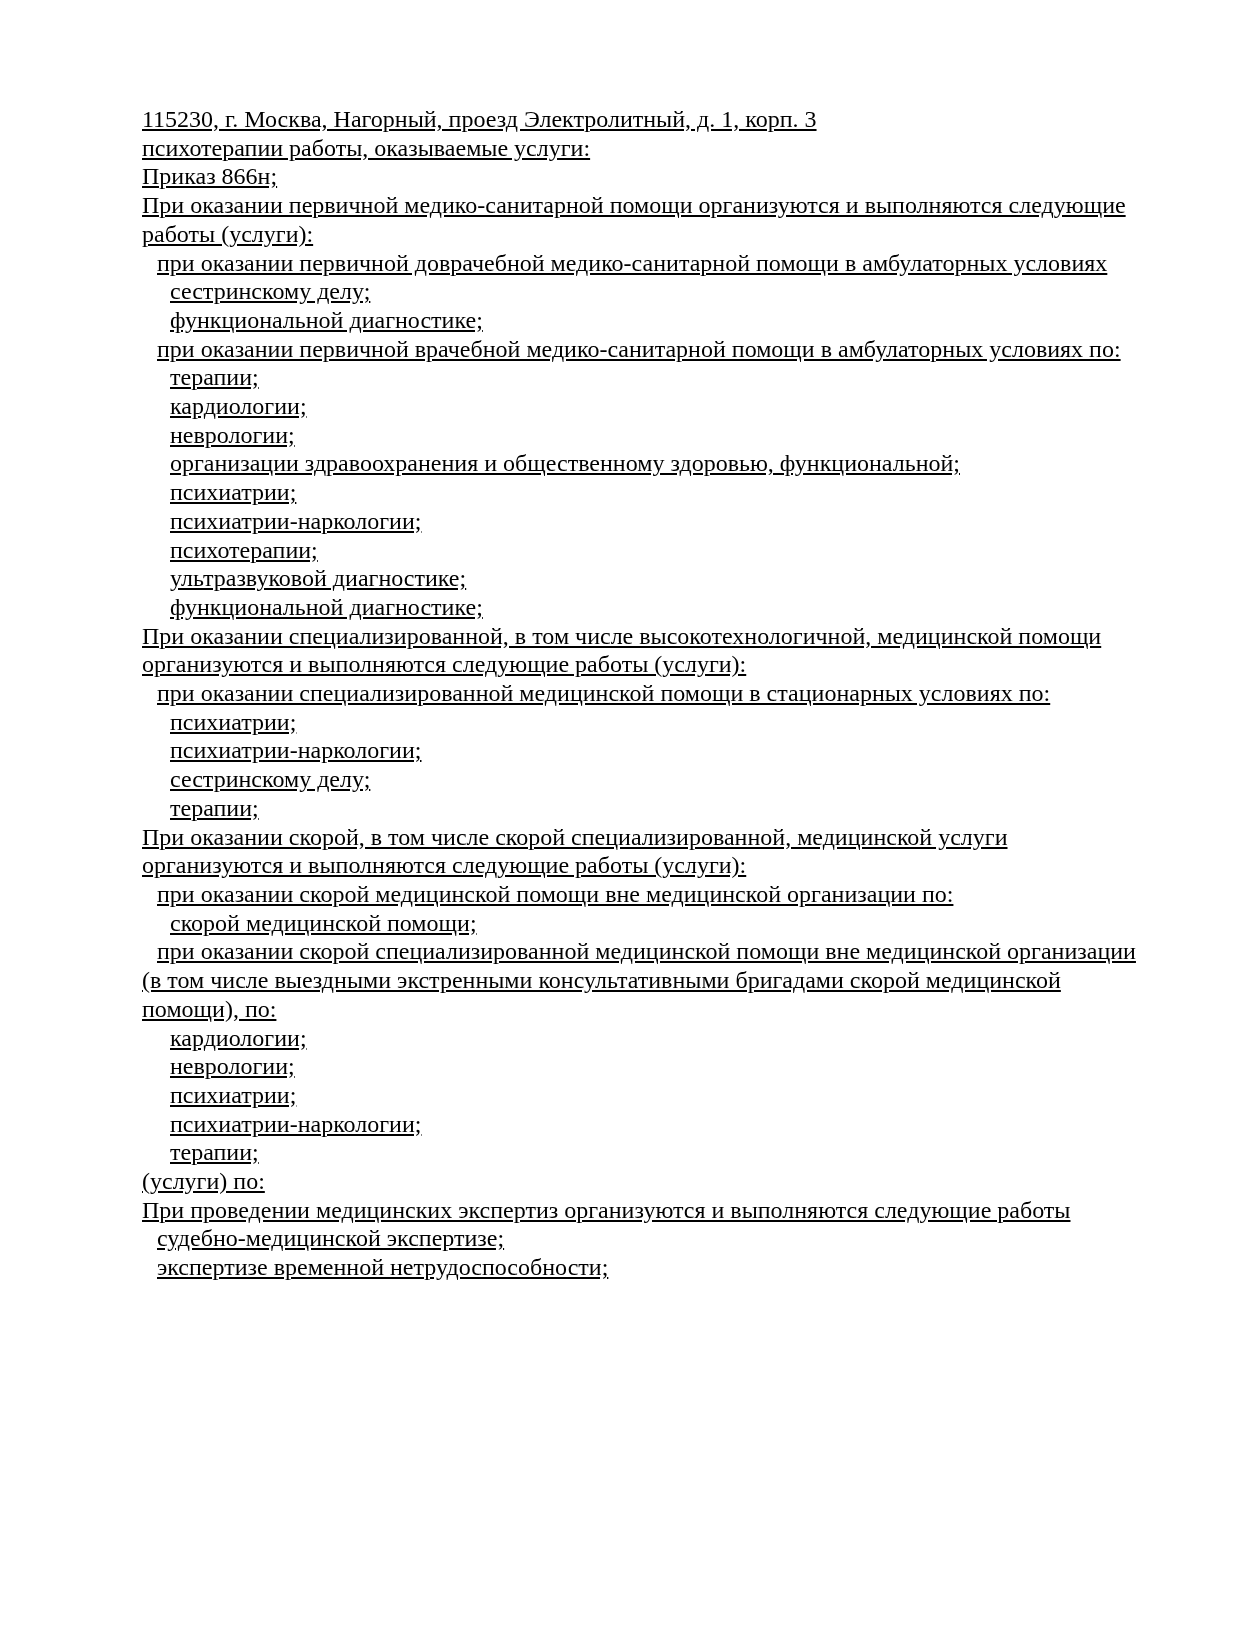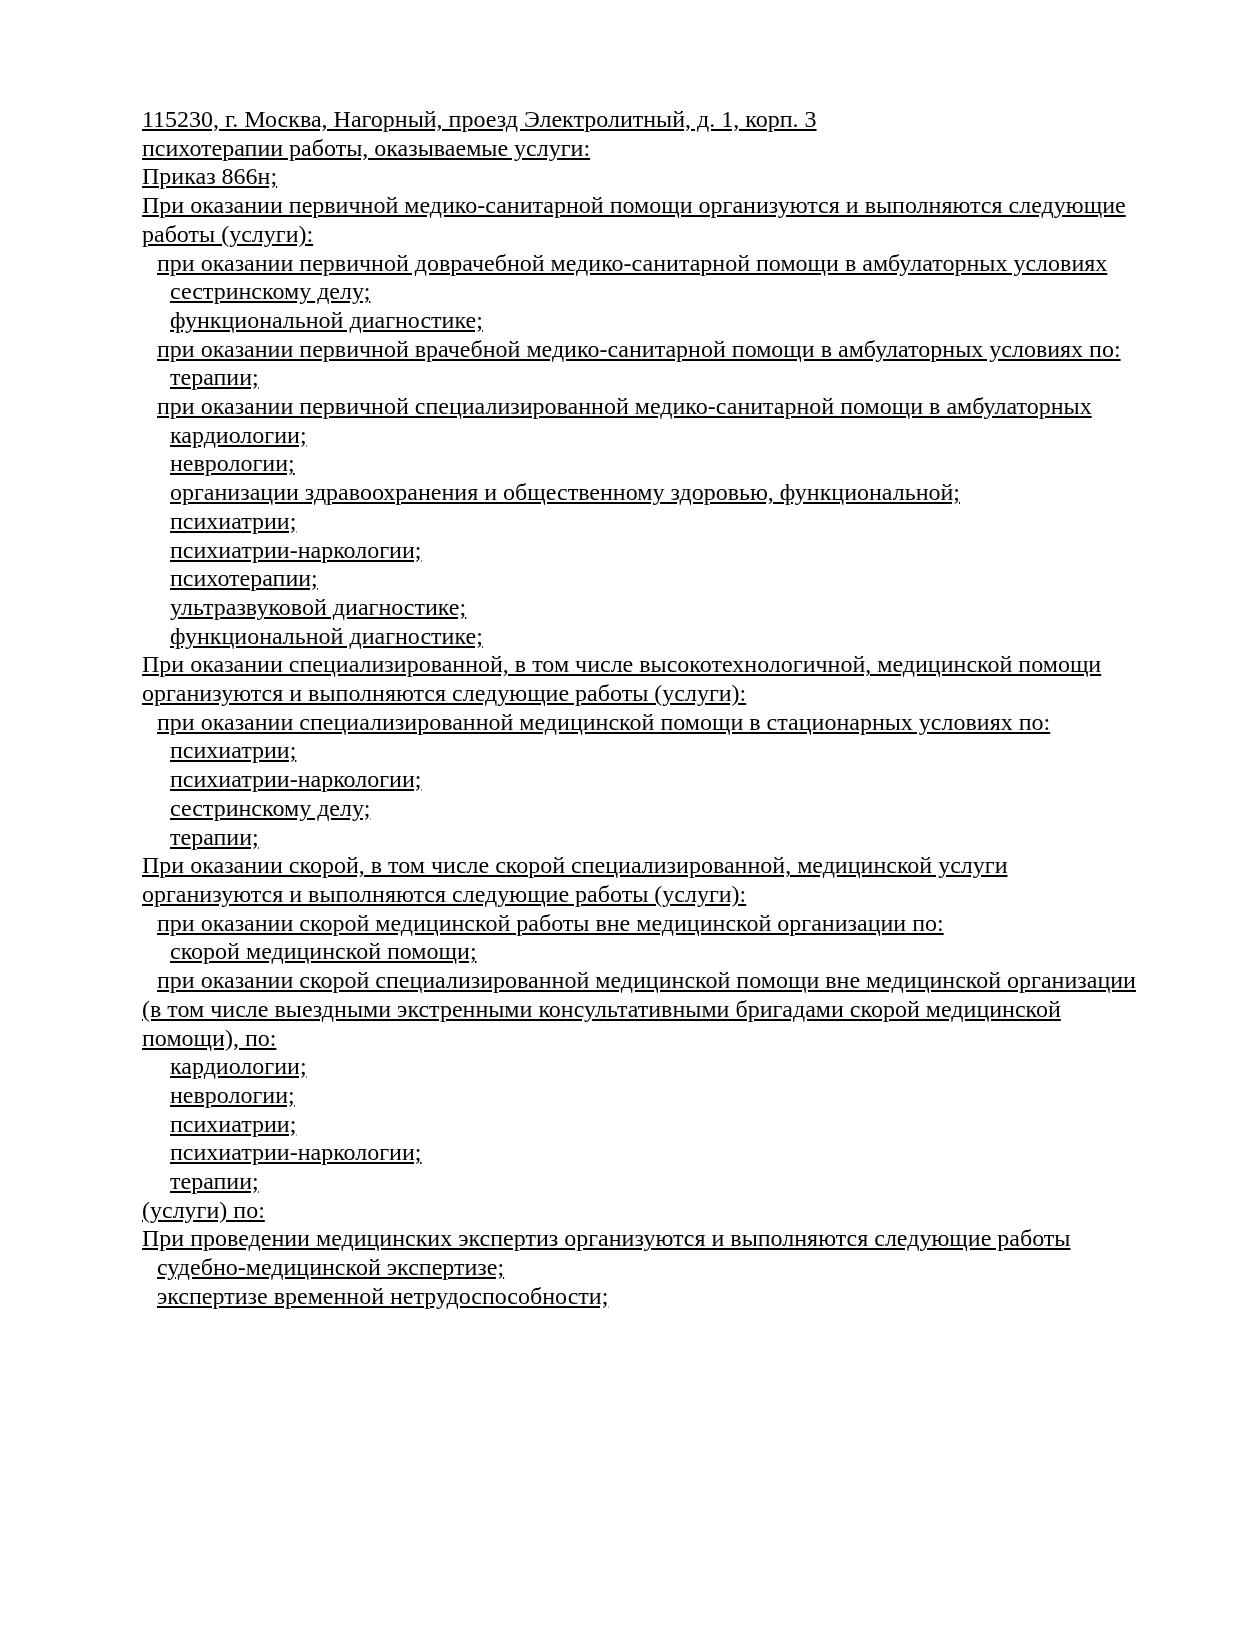--- a/index.html
+++ b/index.html
@@ -40,39 +40,38 @@
       <p class="doc-line indent-0">115230, г. Москва, Нагорный, проезд Электролитный, д. 1, корп. 3</p>
       <p class="doc-line indent-0">психотерапии работы, оказываемые услуги:</p>
       <p class="doc-line indent-0">Приказ 866н;</p>
       <p class="doc-line indent-0">При оказании первичной медико-санитарной помощи организуются и выполняются следующие</p>
       <p class="doc-line indent-0">работы (услуги):</p>
       <p class="doc-line indent-1">при оказании первичной доврачебной медико-санитарной помощи в амбулаторных условиях</p>
       <p class="doc-line indent-2">сестринскому делу;</p>
       <p class="doc-line indent-2">функциональной диагностике;</p>
       <p class="doc-line indent-1">при оказании первичной врачебной медико-санитарной помощи в амбулаторных условиях по:</p>
       <p class="doc-line indent-2">терапии;</p>
-      <p class="doc-line indent-1">при оказании первичной специализированной медико-санитарной помощи в амбулаторных</p>
       <p class="doc-line indent-2">кардиологии;</p>
       <p class="doc-line indent-2">неврологии;</p>
       <p class="doc-line indent-2">организации здравоохранения и общественному здоровью, функциональной;</p>
       <p class="doc-line indent-2">психиатрии;</p>
       <p class="doc-line indent-2">психиатрии-наркологии;</p>
       <p class="doc-line indent-2">психотерапии;</p>
       <p class="doc-line indent-2">ультразвуковой диагностике;</p>
       <p class="doc-line indent-2">функциональной диагностике;</p>
       <p class="doc-line indent-0">При оказании специализированной, в том числе высокотехнологичной, медицинской помощи</p>
       <p class="doc-line indent-0">организуются и выполняются следующие работы (услуги):</p>
       <p class="doc-line indent-1">при оказании специализированной медицинской помощи в стационарных условиях по:</p>
       <p class="doc-line indent-2">психиатрии;</p>
       <p class="doc-line indent-2">психиатрии-наркологии;</p>
       <p class="doc-line indent-2">сестринскому делу;</p>
       <p class="doc-line indent-2">терапии;</p>
       <p class="doc-line indent-0">При оказании скорой, в том числе скорой специализированной, медицинской услуги</p>
       <p class="doc-line indent-0">организуются и выполняются следующие работы (услуги):</p>
-      <p class="doc-line indent-1">при оказании скорой медицинской работы вне медицинской организации по:</p>
+      <p class="doc-line indent-1">при оказании скорой медицинской помощи вне медицинской организации по:</p>
       <p class="doc-line indent-2">скорой медицинской помощи;</p>
       <p class="doc-line indent-1">при оказании скорой специализированной медицинской помощи вне медицинской организации</p>
       <p class="doc-line indent-0">(в том числе выездными экстренными консультативными бригадами скорой медицинской</p>
       <p class="doc-line indent-0">помощи), по:</p>
       <p class="doc-line indent-2">кардиологии;</p>
       <p class="doc-line indent-2">неврологии;</p>
       <p class="doc-line indent-2">психиатрии;</p>
       <p class="doc-line indent-2">психиатрии-наркологии;</p>
       <p class="doc-line indent-2">терапии;</p>
       <p class="doc-line indent-0">(услуги) по:</p>

